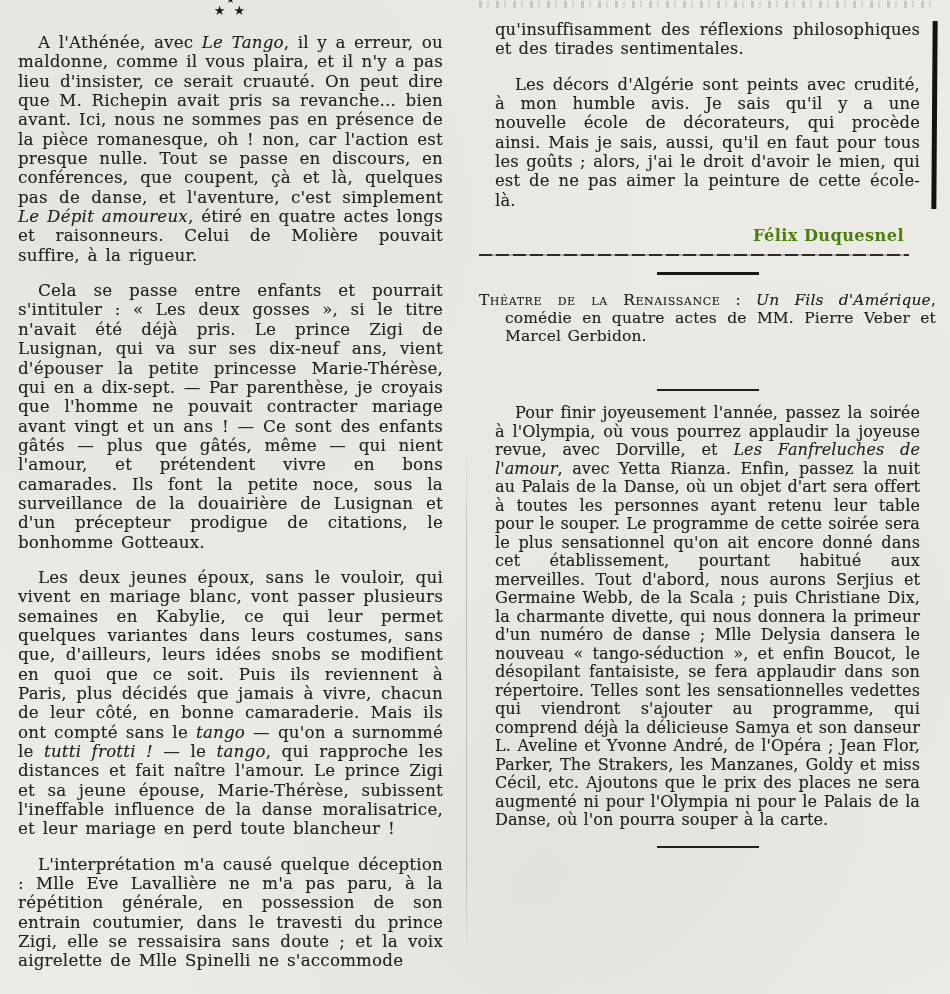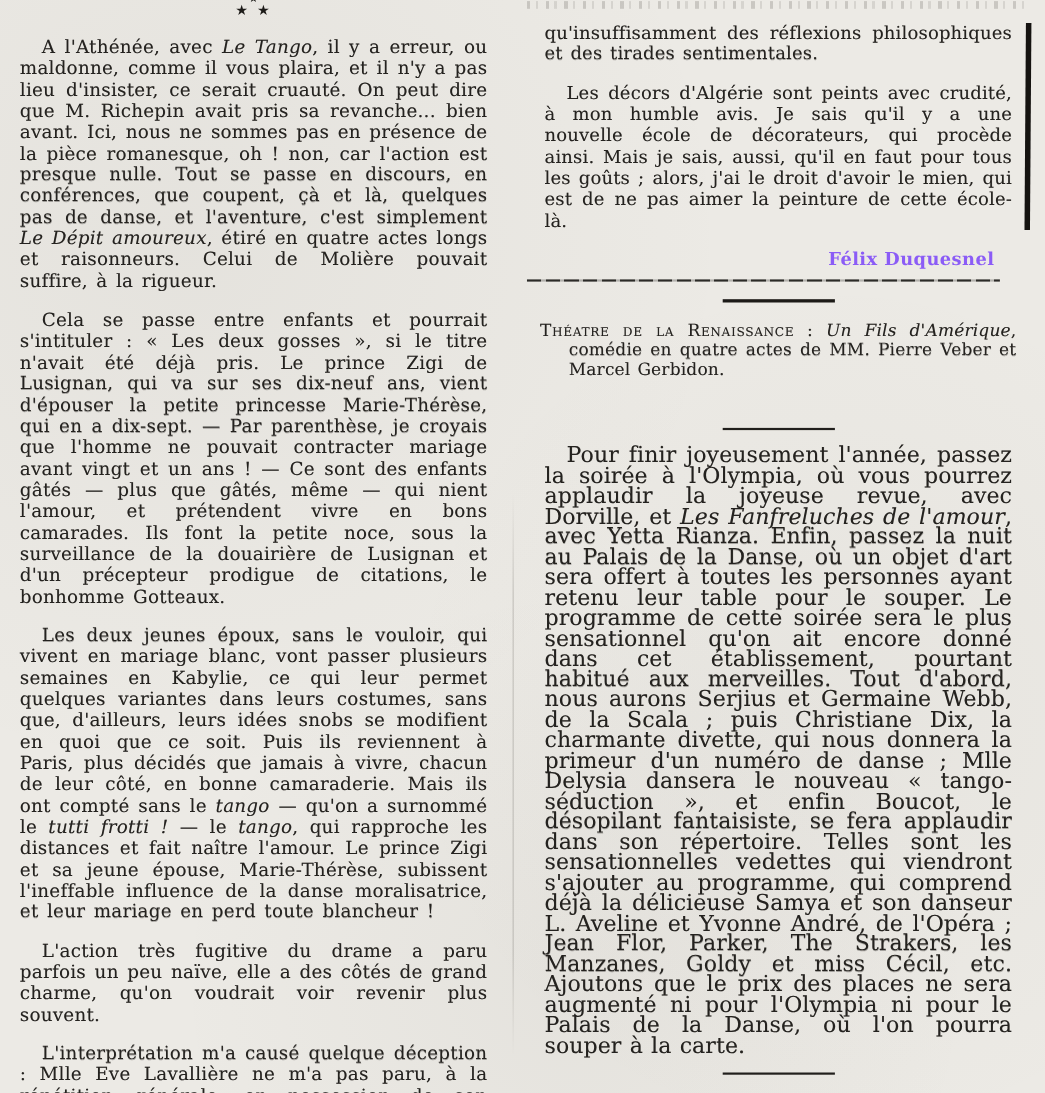--- a/index.html
+++ b/index.html
@@ -33,46 +33,46 @@
   .asterism .star-top { display:block; font-size:10px; height:9px; }
   .asterism .star-row { display:block; font-size:13px; letter-spacing:2px; }
 
   
   .noise-strip {
     position:absolute; left:0; top:1px; width:452px; height:7px; opacity:.38;
     background:repeating-linear-gradient(90deg, rgba(70,66,60,.55) 0 3px, transparent 3px 8px, rgba(70,66,60,.35) 8px 10px, transparent 10px 17px);
   }
   .signature {
     font-weight:bold; font-size:16.2px; text-align:right; padding-right:32px;
-    margin-top:3px; letter-spacing:0.4px; color:#8b5cf6;
+    margin-top:3px; letter-spacing:0.4px; color:#4d7c0f;
   }
   .col-rule {
     margin-top:9px; height:2px; width:430px;
     background:repeating-linear-gradient(90deg, #2b2a27 0 13px, rgba(43,42,39,.3) 13px 17px);
   }
   .headline-wrap { margin-top:40px; height:72px; position:relative; }
   .headline-inner {
     position:absolute; left:0; top:0; width:600px;
     transform:scale(0.762, 1.22); transform-origin:left top;
     display:flex; justify-content:space-between;
     font-family:"DejaVu Sans", sans-serif; font-weight:bold;
     font-size:64px; line-height:70px; letter-spacing:2px; color:#161512;
     white-space:nowrap;
   }
   .headline-underline { width:102px; height:3px; background:#1c1a17; margin:16px auto 0; }
   .listing { margin-top:16px; }
   .listing-item {
-    margin:12px; font-size:15.4px; line-height:18.1px; text-align:justify;
+    margin:0; font-size:15.4px; line-height:18.1px; text-align:justify;
     padding-left:26px; text-indent:-26px; letter-spacing:0.2px; word-spacing:1.2px;
     text-shadow:0.2px 0.2px 0 rgba(35,32,28,0.35);
   }
   .sc { font-variant:small-caps; letter-spacing:0.6px; }
   .short-rule { width:102px; height:2px; background:#211f1c; margin:44px auto 0; }
   .short-rule.end { margin-top:13px; }
-  .bottom-par { margin-top:13px; font-size:20px; line-height:18.5px; letter-spacing:0.1px; word-spacing:1px; }
+  .bottom-par { margin-top:13px; font-size:16px; line-height:18.5px; letter-spacing:0.1px; word-spacing:1px; }
 
   
   .vrule {
     position:absolute; left:932px; top:21px; width:5px; height:188px;
     background:#151310; transform:rotate(0.4deg);
   }
   .gutter-line {
     position:absolute; left:466px; top:30px; width:1px; height:930px;
     background:linear-gradient(to bottom, rgba(50,46,40,0) 0 45%, rgba(50,46,40,0.22) 55% 90%, rgba(50,46,40,0) 100%);
   }
@@ -84,21 +84,20 @@
 <div class="page">
 
   <div class="col col-left">
     <div class="asterism">
       <span class="star-top">★</span>
       <span class="star-row">★ ★</span>
     </div>
     <p class="body-par indent"><span>A l'Athénée, avec </span><i>Le Tango</i><span>, il y a erreur, ou maldonne, comme il vous plaira, et il n'y a pas lieu d'insister, ce serait cruauté. On peut dire que M. Richepin avait pris sa revanche... bien avant. Ici, nous ne sommes pas en présence de la pièce romanesque, oh ! non, car l'action est presque nulle. Tout se passe en discours, en conférences, que coupent, çà et là, quelques pas de danse, et l'aventure, c'est simplement </span><i>Le Dépit amoureux</i><span>, étiré en quatre actes longs et raisonneurs. Celui de Molière pouvait suffire, à la rigueur.</span></p>
     <p class="body-par indent"><span>Cela se passe entre enfants et pourrait s'intituler : « Les deux gosses », si le titre n'avait été déjà pris. Le prince Zigi de Lusignan, qui va sur ses dix-neuf ans, vient d'épouser la petite princesse Marie-Thérèse, qui en a dix-sept. — Par parenthèse, je croyais que l'homme ne pouvait contracter mariage avant vingt et un ans ! — Ce sont des enfants gâtés — plus que gâtés, même — qui nient l'amour, et prétendent vivre en bons camarades. Ils font la petite noce, sous la surveillance de la douairière de Lusignan et d'un précepteur prodigue de citations, le bonhomme Gotteaux.</span></p>
     <p class="body-par indent"><span>Les deux jeunes époux, sans le vouloir, qui vivent en mariage blanc, vont passer plusieurs semaines en Kabylie, ce qui leur permet quelques variantes dans leurs costumes, sans que, d'ailleurs, leurs idées snobs se modifient en quoi que ce soit. Puis ils reviennent à Paris, plus décidés que jamais à vivre, chacun de leur côté, en bonne camaraderie. Mais ils ont compté sans le </span><i>tango</i><span> — qu'on a surnommé le </span><i>tutti frotti !</i><span> — le </span><i>tango</i><span>, qui rapproche les distances et fait naître l'amour. Le prince Zigi et sa jeune épouse, Marie-Thérèse, subissent l'ineffable influence de la danse moralisatrice, et leur mariage en perd toute blancheur !</span></p>
-    <p class="body-par indent"><span>L'action très fugitive du drame a paru parfois un peu naïve, elle a des côtés de grand charme, qu'on voudrait voir revenir plus souvent.</span></p>
     <p class="body-par indent"><span>L'interprétation m'a causé quelque déception : Mlle Eve Lavallière ne m'a pas paru, à la répétition générale, en possession de son entrain coutumier, dans le travesti du prince Zigi, elle se ressaisira sans doute ; et la voix aigrelette de Mlle Spinelli ne s'accommode</span></p>
   </div>
 
   <div class="col col-right">
     <div class="noise-strip"></div>
     <p class="body-par" style="margin-top:20px;"><span>qu'insuffisamment des réflexions philosophiques et des tirades sentimentales.</span></p>
     <p class="body-par indent"><span>Les décors d'Algérie sont peints avec crudité, à mon humble avis. Je sais qu'il y a une nouvelle école de décorateurs, qui procède ainsi. Mais je sais, aussi, qu'il en faut pour tous les goûts ; alors, j'ai le droit d'avoir le mien, qui est de ne pas aimer la peinture de cette école-là.</span></p>
     <div class="signature">Félix Duquesnel</div>
     <div class="col-rule"></div>
 

